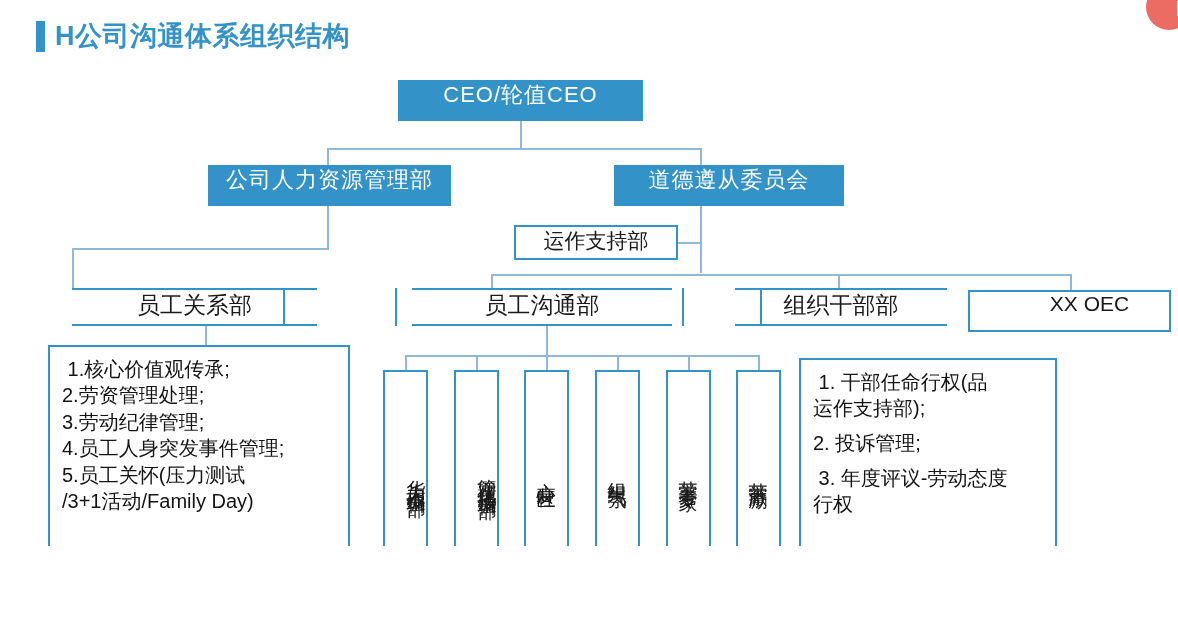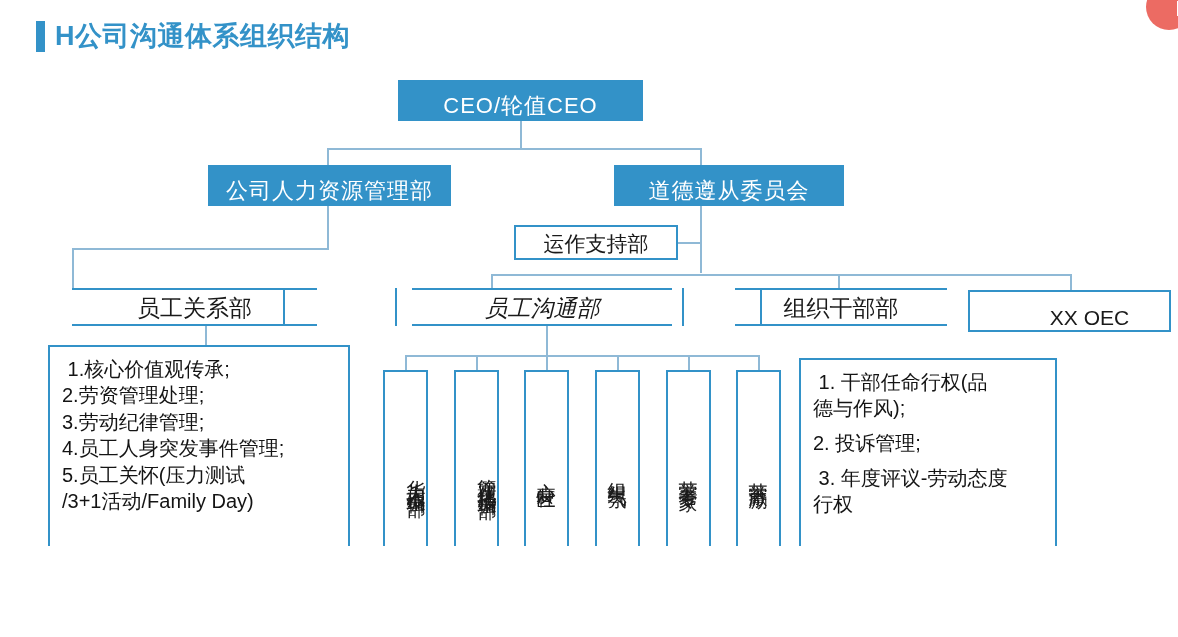--- a/index.html
+++ b/index.html
@@ -62,21 +62,21 @@
     width: 3px;
     height: 15px;
     background: #ffffff;
   }
 
   
   .node {
     position: absolute;
     box-sizing: border-box;
     display: flex;
-    align-items: flex-end;
+    align-items: flex-start;
     justify-content: center;
     text-align: center;
   }
 
   
   .node.filled {
     background: #3392c8;
     color: #ffffff;
     font-size: 22px;
     letter-spacing: 1px;
@@ -205,21 +205,21 @@
   </div>
 
   <div class="node outline" style="left:514px; top:225px; width:164px; height:35px;">
     <span>运作支持部</span>
   </div>
 
   <div class="node rule" style="left:72px; top:288px; width:245px; height:38px;">
     <span>员工关系部</span>
   </div>
 
-  <div class="node rule" style="left:412px; top:288px; width:260px; height:38px;font-style:italic;">
+  <div class="node rule" style="left:412px; top:288px; width:260px; height:38px;">
     <span>员工沟通部</span>
   </div>
 
   <div class="node rule" style="left:735px; top:288px; width:212px; height:38px;">
     <span>组织干部部</span>
   </div>
 
   <div class="node outline" style="left:968px; top:290px; width:203px; height:42px;padding-left:40px;">
     <span>XX OEC</span>
   </div>
@@ -252,19 +252,19 @@
     <div class="line"> 1.核心价值观传承;</div>
     <div class="line">2.劳资管理处理;</div>
     <div class="line">3.劳动纪律管理;</div>
     <div class="line">4.员工人身突发事件管理;</div>
     <div class="line">5.员工关怀(压力测试</div>
     <div class="line">/3+1活动/Family Day)</div>
   </div>
 
   <div class="panel spaced" style="left:799px; top:358px; width:258px; height:220px;">
     <div class="line" style="margin-bottom:0;"> 1. 干部任命行权(品</div>
-    <div class="line">德与作风);</div>
+    <div class="line">运作支持部);</div>
     <div class="line">2. 投诉管理;</div>
     <div class="line" style="margin-bottom:0;"> 3. 年度评议-劳动态度</div>
     <div class="line">行权</div>
   </div>
 
 </div>
 
 </body></html>

